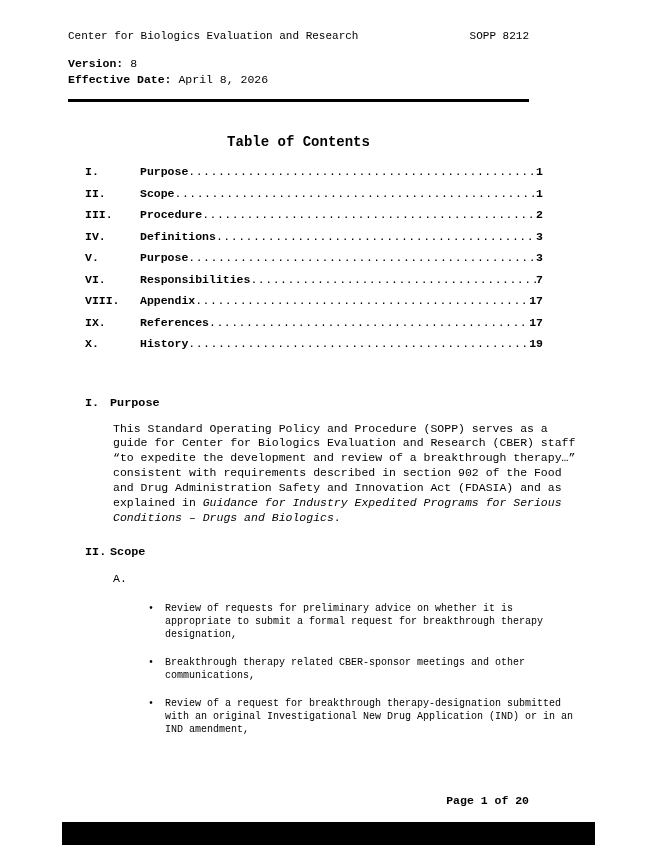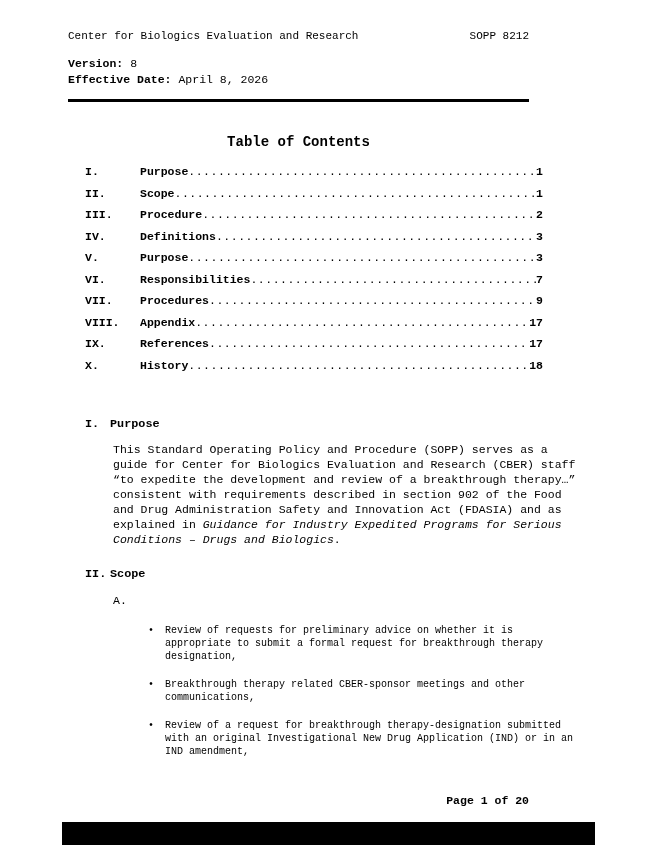--- a/index.html
+++ b/index.html
@@ -147,42 +147,36 @@
       <span class="toc-dots"></span>
       <span class="toc-page">3</span>
     </div>
     <div class="toc-row">
       <span class="toc-num">VI.</span>
       <span class="toc-label">Responsibilities</span>
       <span class="toc-dots"></span>
       <span class="toc-page">7</span>
     </div>
     <div class="toc-row">
-      <span class="toc-num">VII.</span>
-      <span class="toc-label">Procedures</span>
-      <span class="toc-dots"></span>
-      <span class="toc-page">9</span>
-    </div>
-    <div class="toc-row">
       <span class="toc-num">VIII.</span>
       <span class="toc-label">Appendix</span>
       <span class="toc-dots"></span>
       <span class="toc-page">17</span>
     </div>
     <div class="toc-row">
       <span class="toc-num">IX.</span>
       <span class="toc-label">References</span>
       <span class="toc-dots"></span>
       <span class="toc-page">17</span>
     </div>
     <div class="toc-row">
       <span class="toc-num">X.</span>
       <span class="toc-label">History</span>
       <span class="toc-dots"></span>
-      <span class="toc-page">18</span>
+      <span class="toc-page">19</span>
     </div>
   </div>
 
   <div class="section-heading sh-purpose">
     <span class="section-num">I.</span>
     <span>Purpose</span>
   </div>
 
   <div class="body-block">
     <span>This Standard Operating Policy and Procedure (SOPP) serves as a guide for Center for Biologics Evaluation and Research (CBER) staff “to expedite the development and review of a breakthrough therapy…” consistent with requirements described in section 902 of the Food and Drug Administration Safety and Innovation Act (FDASIA) and as explained in </span><i>Guidance for Industry Expedited Programs for Serious Conditions – Drugs and Biologics</i><span>.</span>

